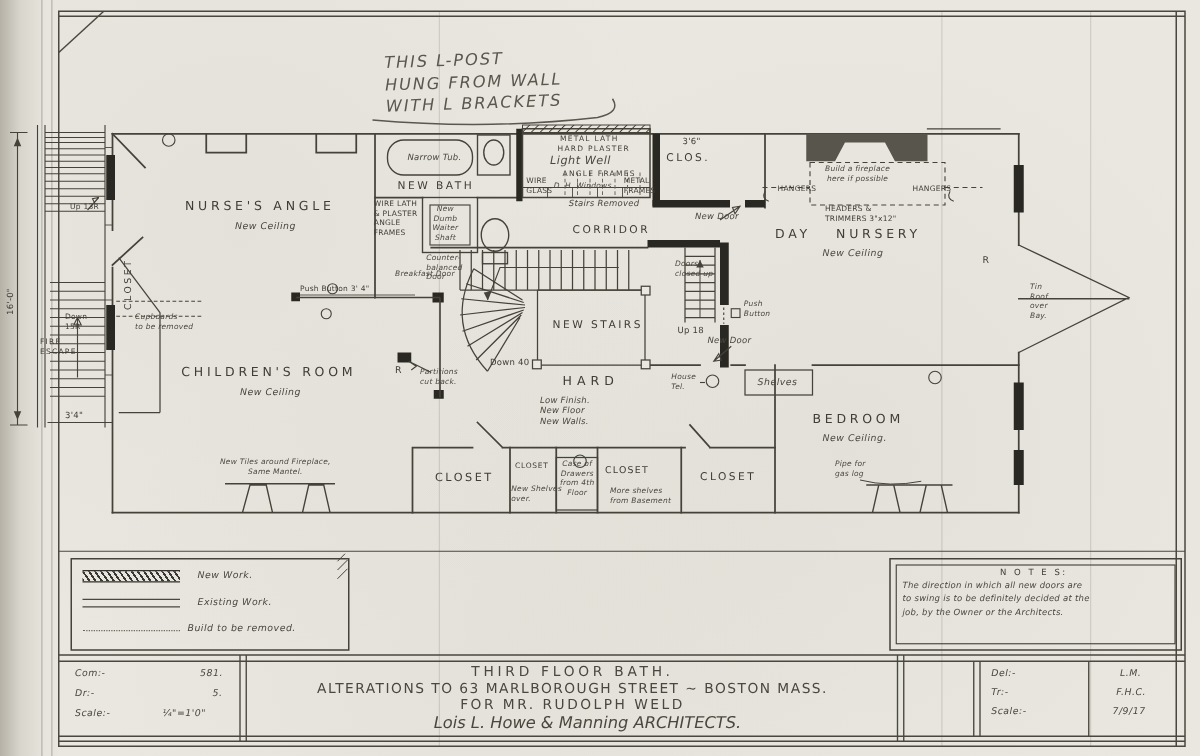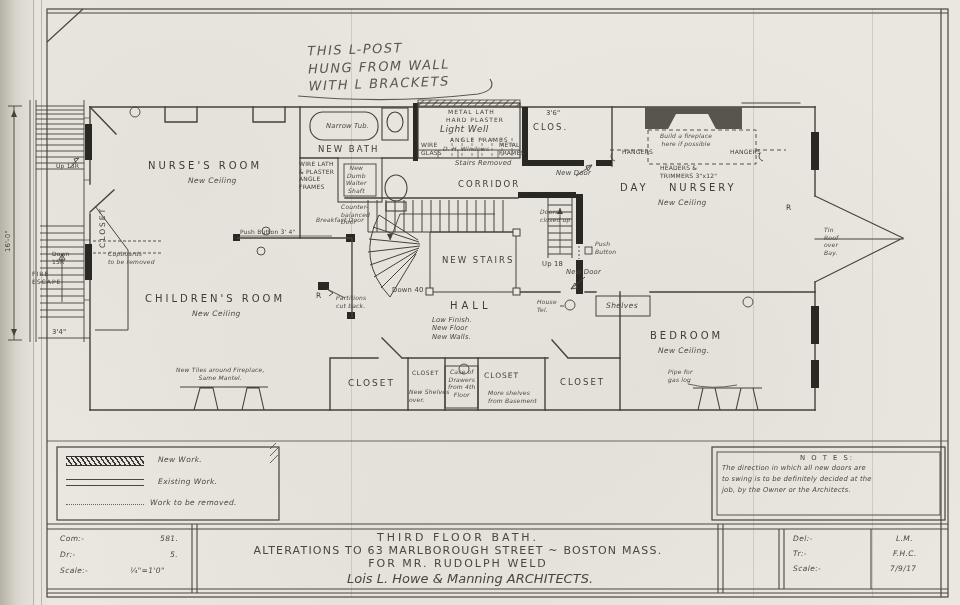--- a/index.html
+++ b/index.html
@@ -195,36 +195,36 @@
       <path d="M270,449 l6,-6 M270,456 l8,-8 M270,463 l8,-8" stroke-width="0.8"></path>
       <rect x="712" y="447" width="233" height="73"></rect>
       <rect x="717" y="452" width="223" height="63" stroke-width="0.9"></rect>
     </g>
   </svg>
 
   <div class="p hand" style="left:308px;top:40px">THIS L-POST
 HUNG FROM WALL
 WITH L BRACKETS</div>
 
-  <div class="p capslg" style="left:148px;top:160px">NURSE'S ROOM</div>
+  <div class="p capslg" style="left:148px;top:160px">NURSE'S ANGLE</div>
   <div class="p small script" style="left:188px;top:176px">New Ceiling</div>
 
   <div class="p capslg" style="left:145px;top:293px">CHILDREN'S ROOM</div>
   <div class="p small script" style="left:192px;top:309px">New Ceiling</div>
 
   <div class="p capslg" style="left:620px;top:182px;word-spacing:14px">DAY  NURSERY</div>
   <div class="p small script" style="left:658px;top:198px">New Ceiling</div>
 
   <div class="p capslg" style="left:650px;top:330px">BEDROOM</div>
   <div class="p small script" style="left:658px;top:346px">New Ceiling.</div>
 
   <div class="p caps" style="left:318px;top:144px">NEW BATH</div>
   <div class="p caps" style="left:458px;top:179px">CORRIDOR</div>
 
-  <div class="p capslg" style="left:450px;top:300px;letter-spacing:4px">HALL</div>
+  <div class="p capslg" style="left:450px;top:300px;letter-spacing:4px">HARD</div>
   <div class="p tiny script" style="left:432px;top:316px">Low Finish.
 New Floor
 New Walls.</div>
 
   <div class="p caps" style="left:442px;top:255px">NEW STAIRS</div>
 
   <div class="p caps rot90" style="left:98px;top:248px;font-size:7.5px">CLOSET</div>
   <div class="p caps" style="left:533px;top:122px">CLOS.</div>
 
   <div class="p caps" style="left:348px;top:378px;font-size:9px">CLOSET</div>
@@ -310,21 +310,21 @@
 
   <div class="p small" style="left:786px;top:203px">R</div>
   <div class="p small" style="left:316px;top:291px">R</div>
 
   <div>
     <div class="legend-swatch sw-hatch" style="left:66px;top:456px"></div>
     <div class="p small script" style="left:158px;top:455px">New Work.</div>
     <div class="legend-swatch sw-double" style="left:66px;top:479px"></div>
     <div class="p small script" style="left:158px;top:477px">Existing Work.</div>
     <div class="legend-swatch sw-dotted" style="left:66px;top:504px"></div>
-    <div class="p small script" style="left:150px;top:498px">Work to be removed.</div>
+    <div class="p small script" style="left:150px;top:498px">Build to be removed.</div>
   </div>
 
   <div>
     <div class="p tiny" style="left:800px;top:454px;letter-spacing:2px">N O T E S:</div>
     <div class="p tiny script" style="left:722px;top:463px;line-height:1.6">The direction in which all new doors are
 to swing is to be definitely decided at the
 job, by the Owner or the Architects.</div>
   </div>
 
   <div>

